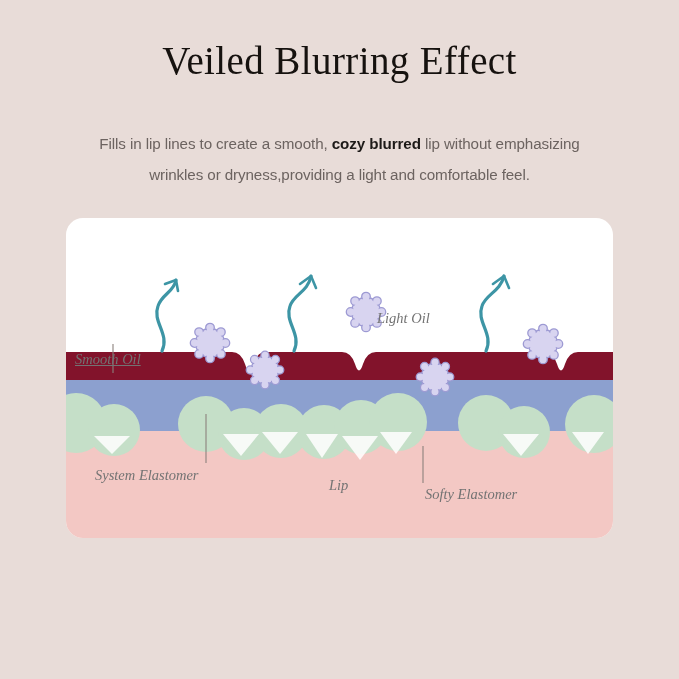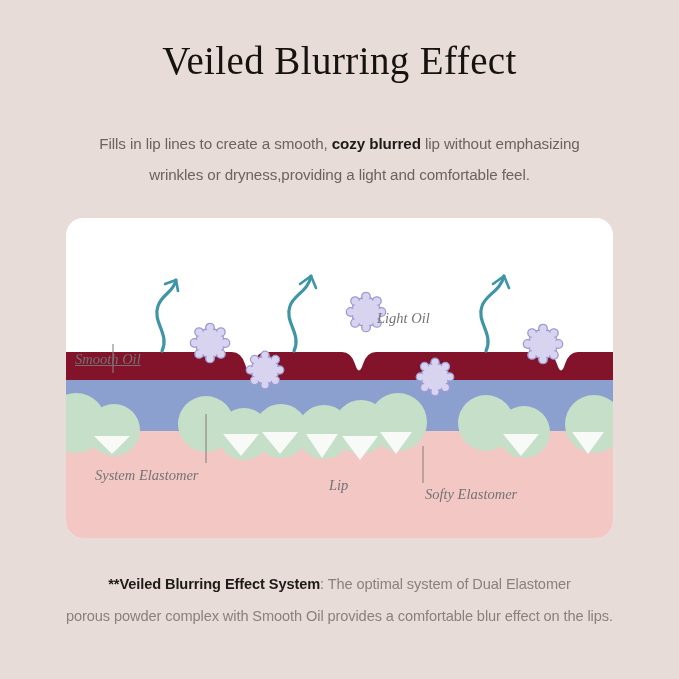--- a/index.html
+++ b/index.html
@@ -210,18 +210,14 @@
       </g>
     </svg>
 
     <div class="dlabel lbl-smooth-oil">Smooth Oil</div>
     <div class="dlabel lbl-light-oil">Light Oil</div>
     <div class="dlabel lbl-silky">System Elastomer</div>
     <div class="dlabel lbl-lip">Lip</div>
     <div class="dlabel lbl-softy">Softy Elastomer</div>
   </div>
 
-  <div class="footer">
-    <b>**Veiled Blurring Effect System</b><span>: The optimal system of Dual Elastomer</span><br>
-    <span>porous powder complex with Smooth Oil provides a comfortable blur effect on the lips.</span>
-  </div>
 
 </div>
 
 </body></html>

